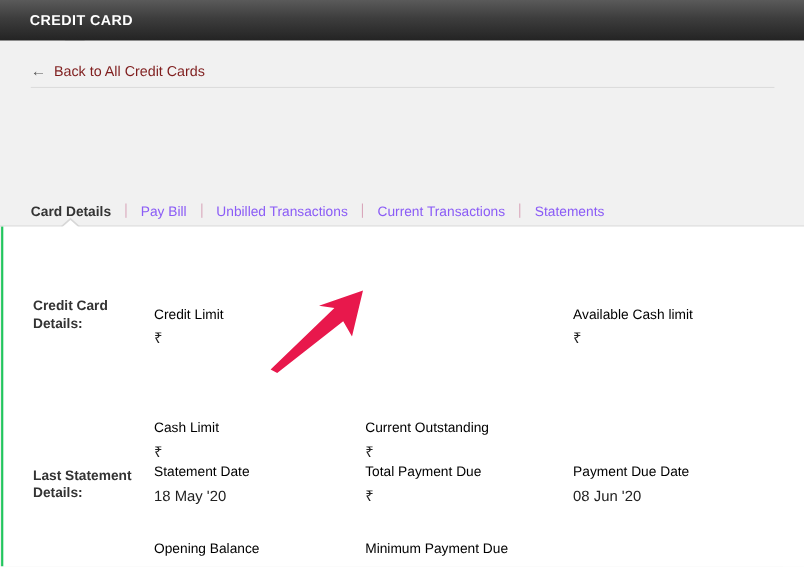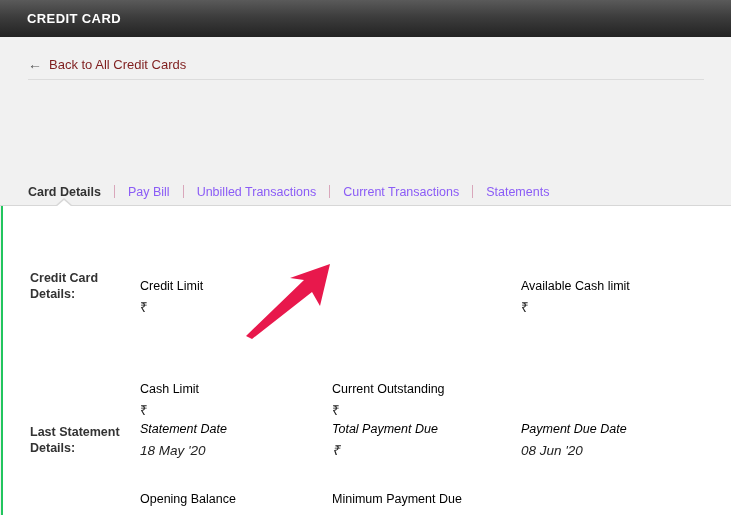--- a/index.html
+++ b/index.html
@@ -185,21 +185,21 @@
     white-space: nowrap;
   }
 
   
   .col1 { left: 137px; }
   .col2 { left: 329px; }
   .col3 { left: 518px; }
   
   .rowA { top: 72px; }
   .rowB { top: 143px; margin-top: 32px; }
-  .rowC { top: 215px; font-style: italic; }
+  .rowC { top: 215px; }
   .rowD { top: 285px; }
 
   
   .annot-arrow {
     position: absolute;
     left: 238px;
     top: 258px;
     width: 100px;
     height: 86px;
     pointer-events: none;

